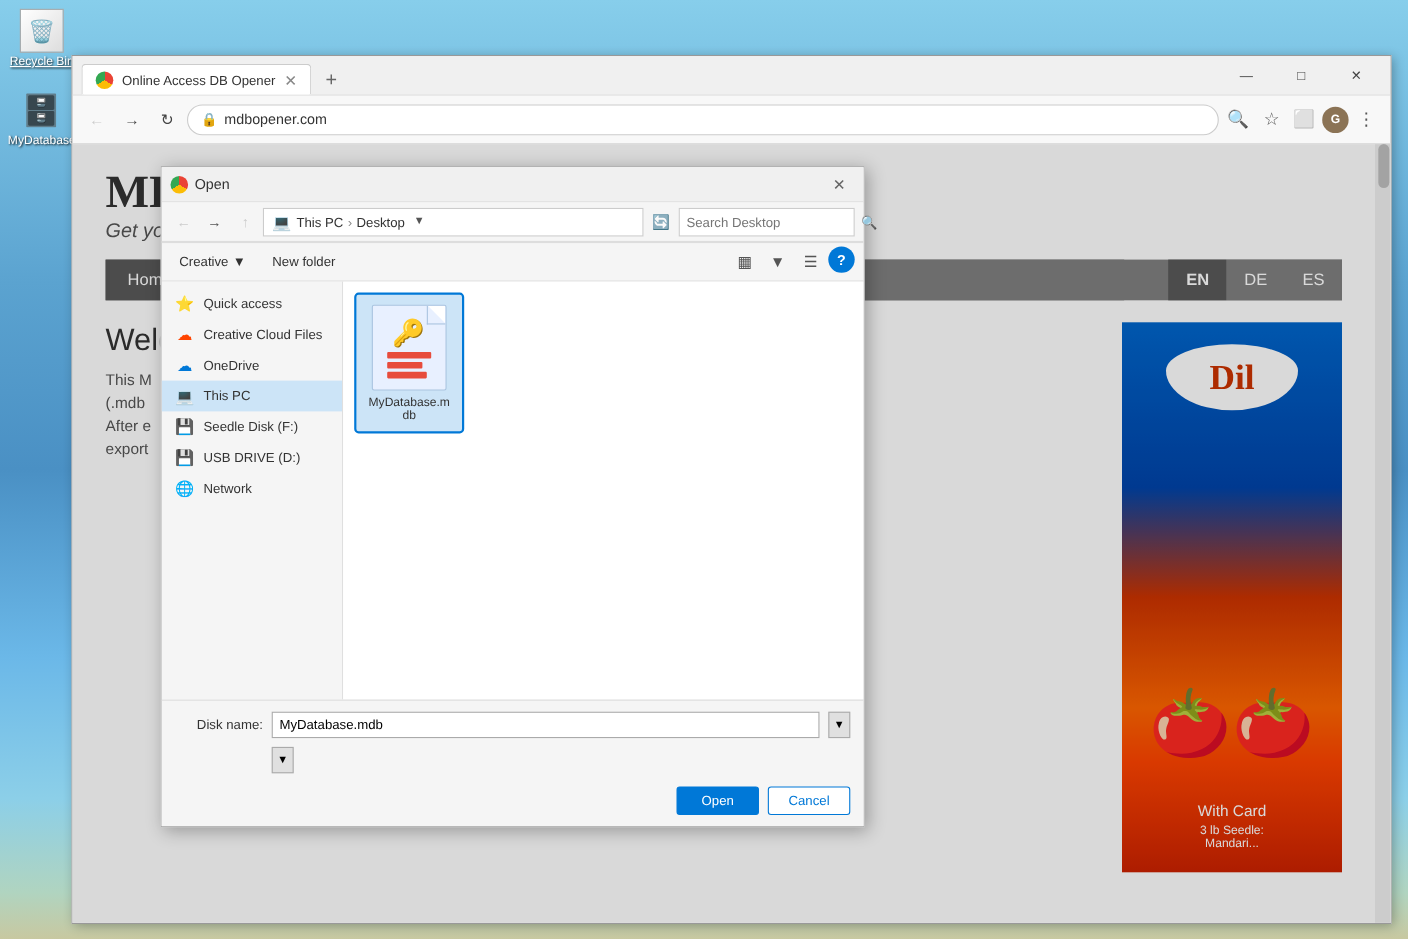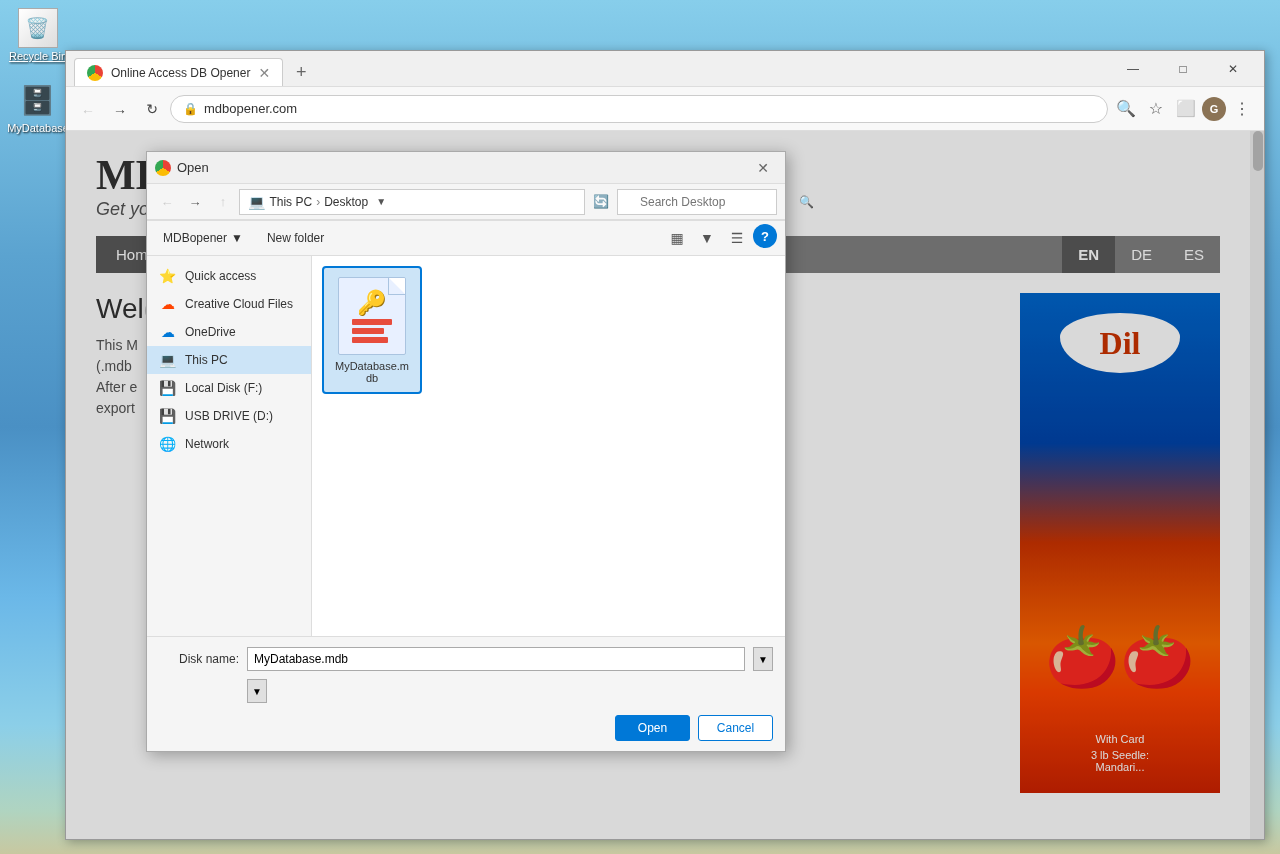--- a/index.html
+++ b/index.html
@@ -416,21 +416,20 @@
       align-items: center;
       padding: 0 6px;
       gap: 4px;
     }
     .search-bar input {
       border: none;
       outline: none;
       flex: 1;
       font-size: 12px;
       background: transparent;
-      margin-left: 16px;
     }
     .search-icon { color: #888; font-size: 12px; }
 
     
     .dialog-content {
       display: flex;
       flex: 1;
       min-height: 380px;
     }
 
@@ -809,21 +808,21 @@
             <div class="welcome-title">Wel<span style="color:#ccc;">come</span></div>
             <div class="welcome-text">
               This M<br>(.mdb<br>After e<br>export
             </div>
           </div>
           <div class="ad-sidebar">
             <div class="ad-image-container">
               <div class="ad-logo">Dil</div>
               <div class="ad-tomatoes">🍅🍅</div>
               <div class="ad-price">
-                <div style="color:white;font-size:11px;">With Card</div>
+                <div style="color:white;font-size:14px;">With Card</div>
                 <div style="color:white;font-size:11px;margin-top:4px;">3 lb Seedle: Mandari...</div>
               </div>
             </div>
           </div>
         </div>
       </div>
 
       <div class="scrollbar">
         <div class="scrollbar-thumb"></div>
       </div>
@@ -850,21 +849,21 @@
             </div>
             <div class="refresh-btn">🔄</div>
             <div class="search-bar">
               <input type="text" placeholder="Search Desktop" style="">
               <span class="search-icon">🔍</span>
             </div>
           </div>
 
           <div class="dialog-action-bar">
             <div class="organize-btn">
-              <span>MDBopener</span>
+              <span>Creative</span>
               <span>▼</span>
             </div>
             <div class="new-folder-btn">New folder</div>
             <div class="view-btns">
               <div class="view-btn">▦</div>
               <div class="view-btn">▼</div>
               <div class="view-btn">☰</div>
               <div class="help-btn">?</div>
             </div>
           </div>
@@ -883,21 +882,21 @@
               <div class="sidebar-item">
                 <div class="sidebar-icon" style="color:#0078D7;">☁</div>
                 <span>OneDrive</span>
               </div>
               <div class="sidebar-item active">
                 <div class="sidebar-icon">💻</div>
                 <span>This PC</span>
               </div>
               <div class="sidebar-item">
                 <div class="sidebar-icon" style="color:#555;">💾</div>
-                <span>Local Disk (F:)</span>
+                <span>Seedle Disk (F:)</span>
               </div>
               <div class="sidebar-item">
                 <div class="sidebar-icon" style="color:#555;">💾</div>
                 <span>USB DRIVE (D:)</span>
               </div>
               <div class="sidebar-item">
                 <div class="sidebar-icon" style="color:#555;">🌐</div>
                 <span>Network</span>
               </div>
             </div>

